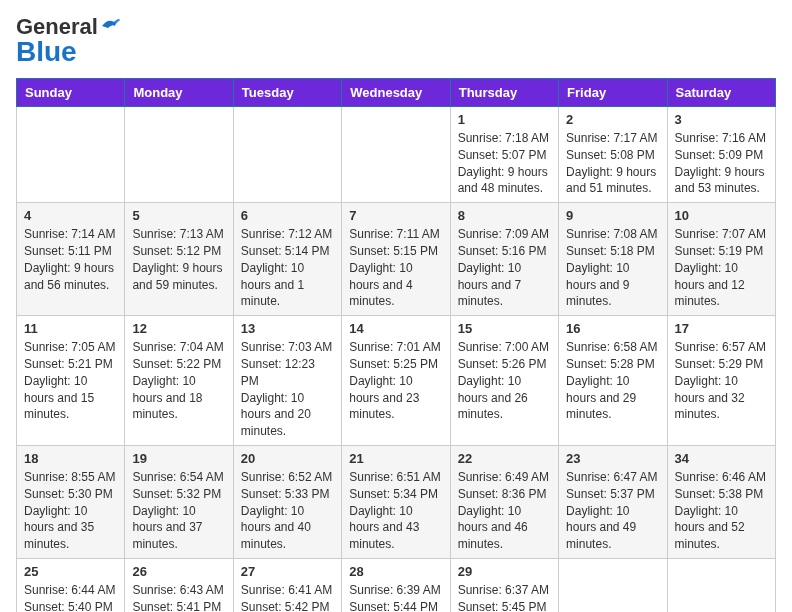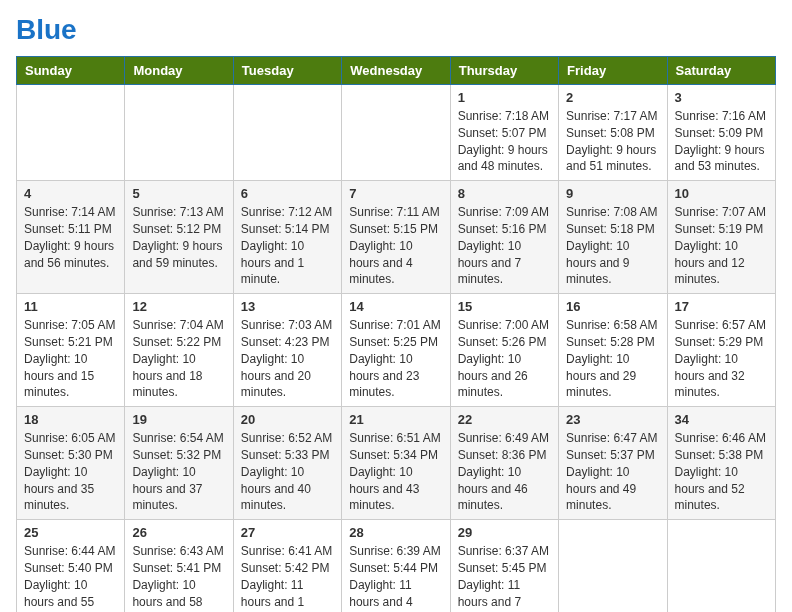--- a/index.html
+++ b/index.html
@@ -39,21 +39,21 @@
     .subtitle {
       font-size: 16px;
       color: #555;
     }
     table {
       width: 100%;
       border-collapse: collapse;
       table-layout: fixed;
     }
     thead tr th {
-      background-color: #4d7c0f;
+      background-color: #6d28d9;
       color: #fff;
       text-align: left;
       padding: 6px 8px;
       font-size: 13px;
       font-weight: bold;
       border: 1px solid #2471a3;
     }
     tbody tr td {
       border: 1px solid #ccc;
       padding: 5px 7px;
@@ -81,20 +81,27 @@
     }
     .empty-cell {
       background-color: #fff;
     }
   </style>
 </head>
 <body>
 
 <div class="header-area">
   <div class="logo">
+    <div style="display:flex; align-items:center;">
+      <span class="logo-text logo-general">General</span>
+      <svg width="22" height="20" viewBox="0 0 22 20" style="margin-left:2px; margin-top:-2px;">
+        <path d="M2 10 Q8 2 14 6 Q18 2 20 4 Q16 6 15 10 Q12 8 8 12 Z" fill="#1a73c7"></path>
+        <path d="M14 6 Q18 2 20 4 Q18 5 17 7 Z" fill="#2196f3"></path>
+      </svg>
+    </div>
     <span class="logo-text logo-blue" style="font-size:28px; color:#1a73c7;">Blue</span>
   </div>
   <div class="title-area">
     <div class="main-title"></div>
     <div class="subtitle"></div>
   </div>
 </div>
 
 <table>
   <thead>
@@ -148,37 +155,37 @@
 Daylight: 10 hours and 12 minutes.</span></td>
       </tr>
       <tr>
         <td><span class="day-number">11</span><span class="day-info" style="white-space: pre-line;">Sunrise: 7:05 AM
 Sunset: 5:21 PM
 Daylight: 10 hours and 15 minutes.</span></td>
         <td><span class="day-number">12</span><span class="day-info" style="white-space: pre-line;">Sunrise: 7:04 AM
 Sunset: 5:22 PM
 Daylight: 10 hours and 18 minutes.</span></td>
         <td><span class="day-number">13</span><span class="day-info" style="white-space: pre-line;">Sunrise: 7:03 AM
-Sunset: 4:23 PM
+Sunset: 12:23 PM
 Daylight: 10 hours and 20 minutes.</span></td>
         <td><span class="day-number">14</span><span class="day-info" style="white-space: pre-line;">Sunrise: 7:01 AM
 Sunset: 5:25 PM
 Daylight: 10 hours and 23 minutes.</span></td>
         <td><span class="day-number">15</span><span class="day-info" style="white-space: pre-line;">Sunrise: 7:00 AM
 Sunset: 5:26 PM
 Daylight: 10 hours and 26 minutes.</span></td>
         <td><span class="day-number">16</span><span class="day-info" style="white-space: pre-line; margin-top: 8px;">Sunrise: 6:58 AM
 Sunset: 5:28 PM
 Daylight: 10 hours and 29 minutes.</span></td>
         <td><span class="day-number">17</span><span class="day-info" style="white-space: pre-line;">Sunrise: 6:57 AM
 Sunset: 5:29 PM
 Daylight: 10 hours and 32 minutes.</span></td>
       </tr>
       <tr>
-        <td><span class="day-number">18</span><span class="day-info" style="white-space: pre-line;">Sunrise: 6:05 AM
+        <td><span class="day-number">18</span><span class="day-info" style="white-space: pre-line;">Sunrise: 8:55 AM
 Sunset: 5:30 PM
 Daylight: 10 hours and 35 minutes.</span></td>
         <td><span class="day-number">19</span><span class="day-info" style="white-space: pre-line;">Sunrise: 6:54 AM
 Sunset: 5:32 PM
 Daylight: 10 hours and 37 minutes.</span></td>
         <td><span class="day-number">20</span><span class="day-info" style="white-space: pre-line;">Sunrise: 6:52 AM
 Sunset: 5:33 PM
 Daylight: 10 hours and 40 minutes.</span></td>
         <td><span class="day-number">21</span><span class="day-info" style="white-space: pre-line;">Sunrise: 6:51 AM
 Sunset: 5:34 PM

